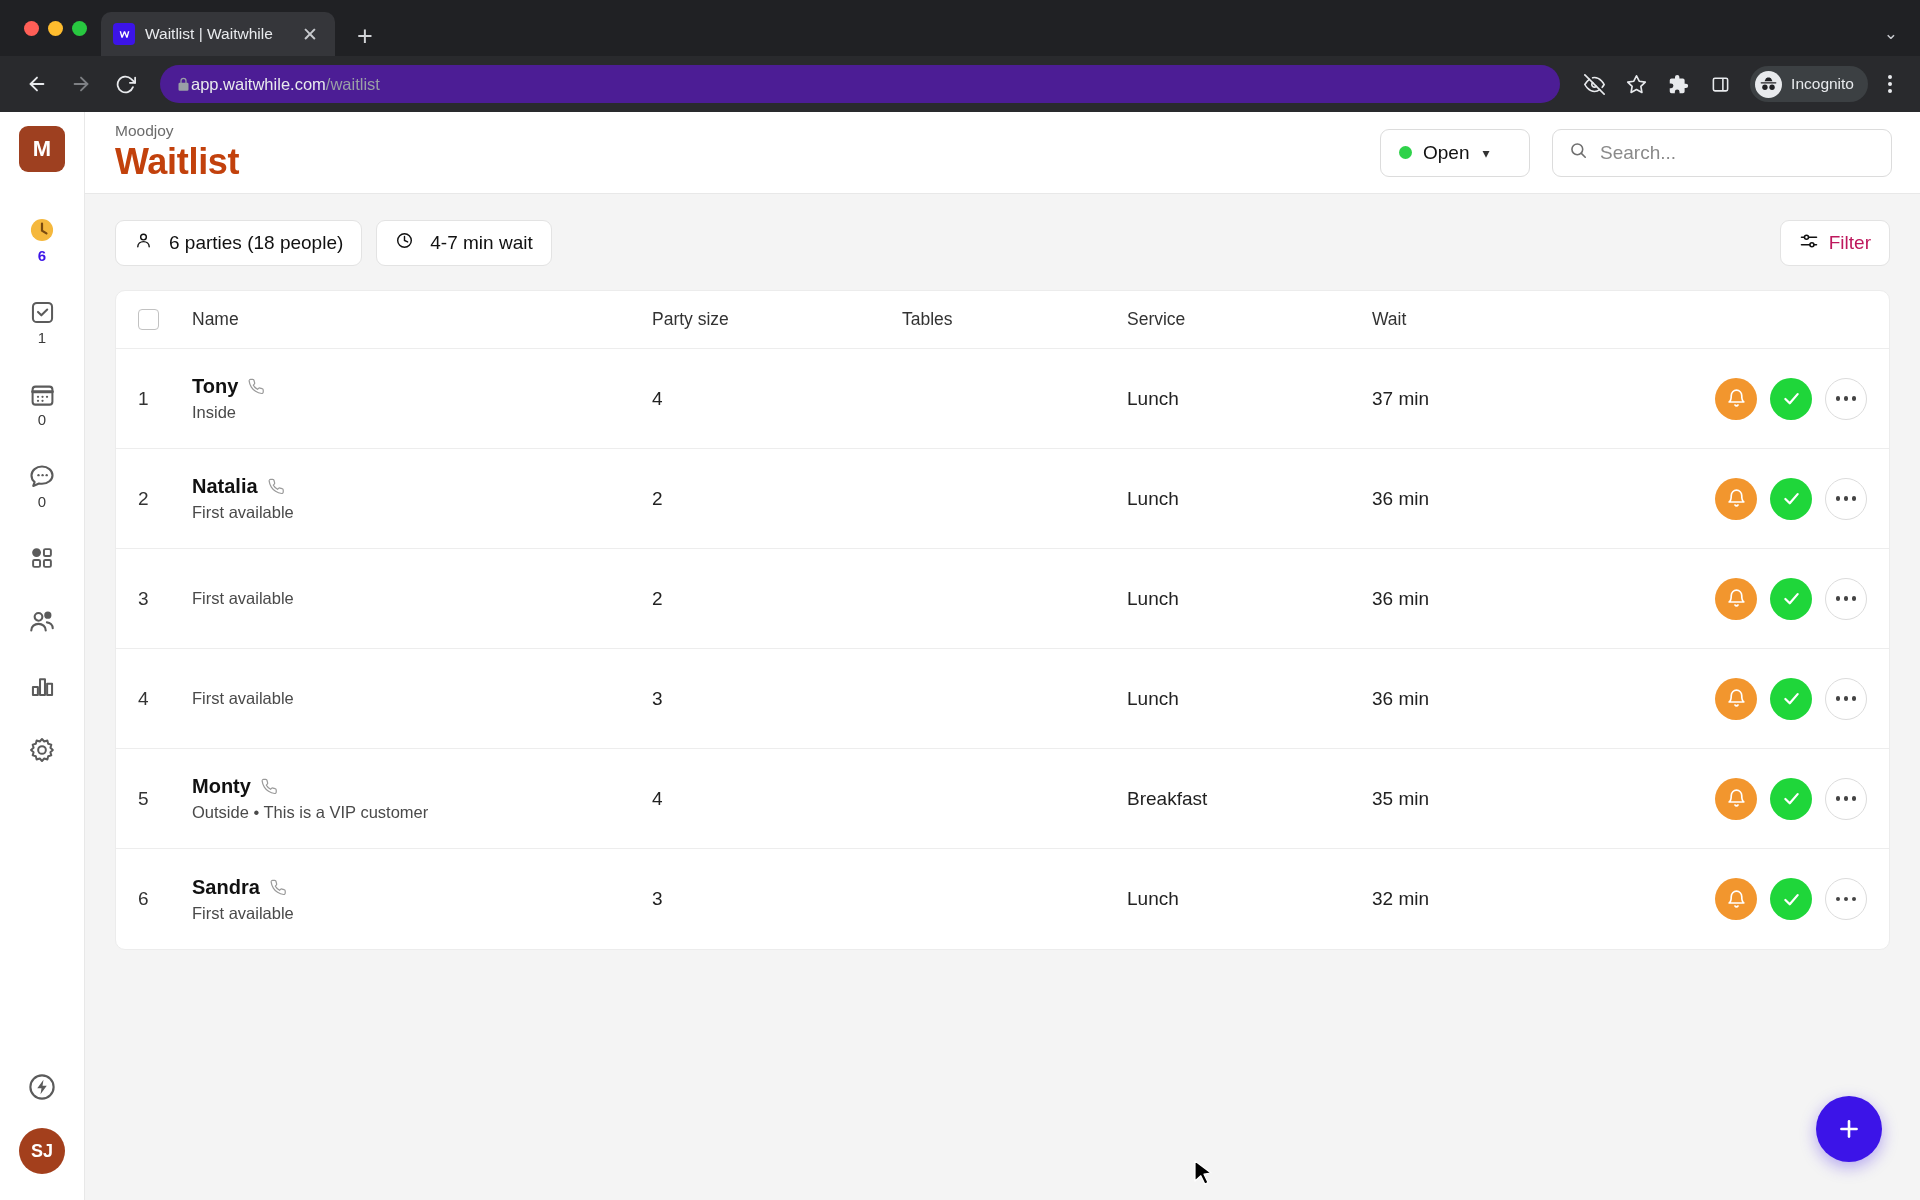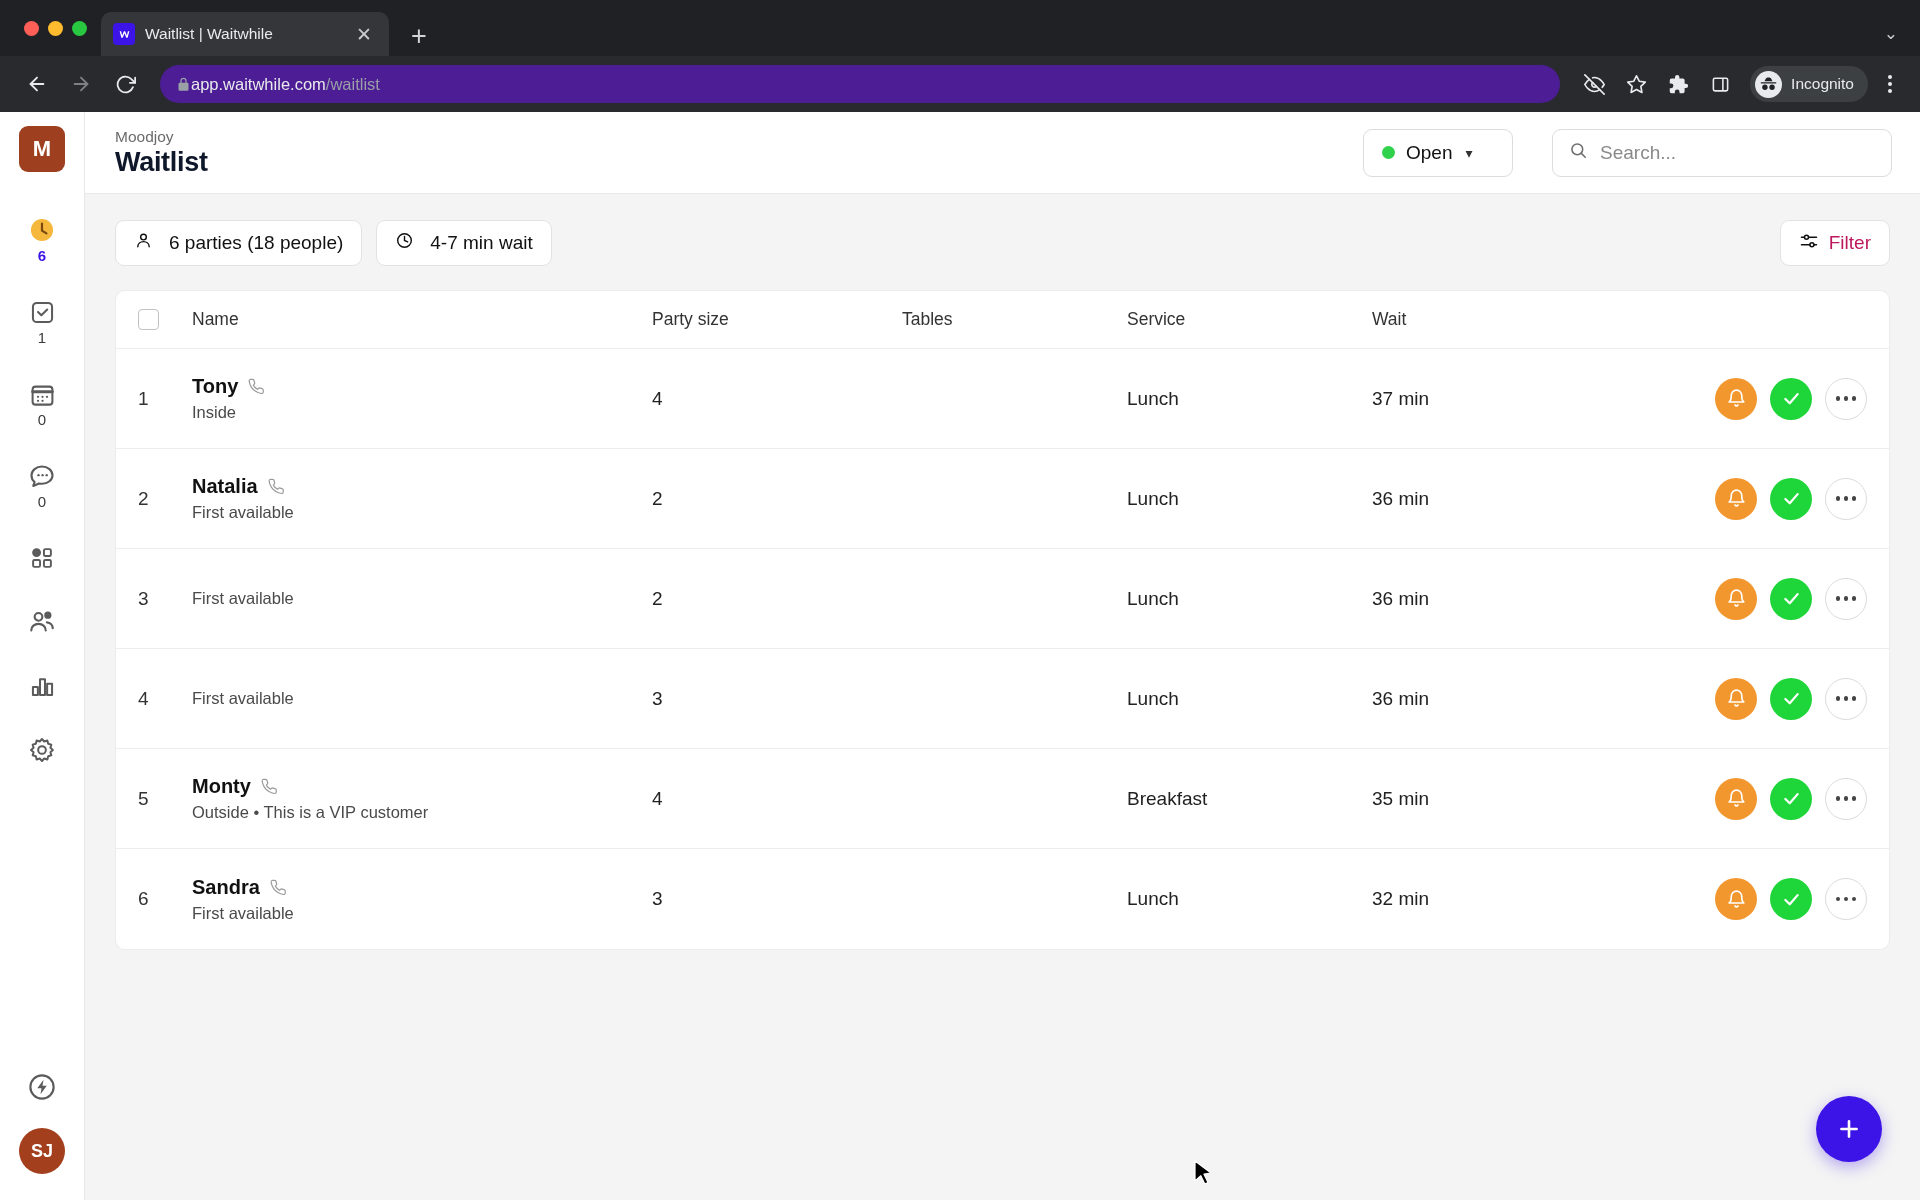--- a/index.html
+++ b/index.html
@@ -17,21 +17,21 @@
     height: 56px; background: #202124; display: flex; align-items: flex-end;
     padding-left: 16px; position: relative; flex: 0 0 56px;
   }
   .traffic { display: flex; align-items: center; gap: 9px; height: 56px; padding: 0 14px 0 8px; }
   .dot { width: 15px; height: 15px; border-radius: 50%; }
   .dot.red { background: #ff5f57; }
   .dot.amber { background: #febc2e; }
   .dot.green { background: #28c840; }
 
   .tab {
-    height: 44px; width: 288px; background: #35363a; border-radius: 10px 10px 0 0;
+    height: 44px; width: 234px; background: #35363a; border-radius: 10px 10px 0 0;
     display: flex; align-items: center; padding: 13px 12px; gap: 10px; position: relative;
   }
   .tab-favicon {
     width: 22px; height: 22px; border-radius: 4px; background: #3c14e8;
     display: flex; align-items: center; justify-content: center;
     color: #fff; font-size: 13px; font-weight: bold; flex: 0 0 22px;
   }
   .tab-title {
     color: #e8eaed; font-size: 15.5px; white-space: nowrap; overflow: hidden;
     text-overflow: ellipsis; flex: 1;
@@ -102,22 +102,22 @@
 
   
   .main { flex: 1; display: flex; flex-direction: column; min-width: 0; background: #f4f4f4; }
 
   .page-header {
     height: 82px; background: #ffffff; border-bottom: 1px solid #e8e8e8;
     display: flex; align-items: center; padding: 0 28px 0 30px; flex: 0 0 82px;
   }
   .titles { display: flex; flex-direction: column; gap: 1px; }
   .breadcrumb { font-size: 15.5px; color: #6b6b6b; }
-  .page-title { font-size: 27px; font-weight: 700; color: #0f172a; letter-spacing: -0.3px; }
-  .header-actions { margin-left: auto; display: flex; align-items: flex-end; gap: 39px; }
+  .page-title { font-size: 36px; font-weight: 700; color: #c2410c; letter-spacing: -0.3px; }
+  .header-actions { margin-left: auto; display: flex; align-items: flex-end; gap: 22px; }
   .status-btn {
     height: 48px; min-width: 150px; border: 1px solid #dcdcdc; border-radius: 9px;
     background: #fff; display: flex; align-items: center; gap: 11px; padding: 0 18px;
     font-size: 19px; color: #111;
   }
   .status-dot { width: 13px; height: 13px; border-radius: 50%; background: #2fd24a; }
   .chev { font-size: 14px; color: #333; margin-left: 2px; }
   .search-box {
     width: 340px; height: 48px; border: 1px solid #dcdcdc; border-radius: 9px;
     background: #fff; display: flex; align-items: center; gap: 12px; padding: 0 16px;

